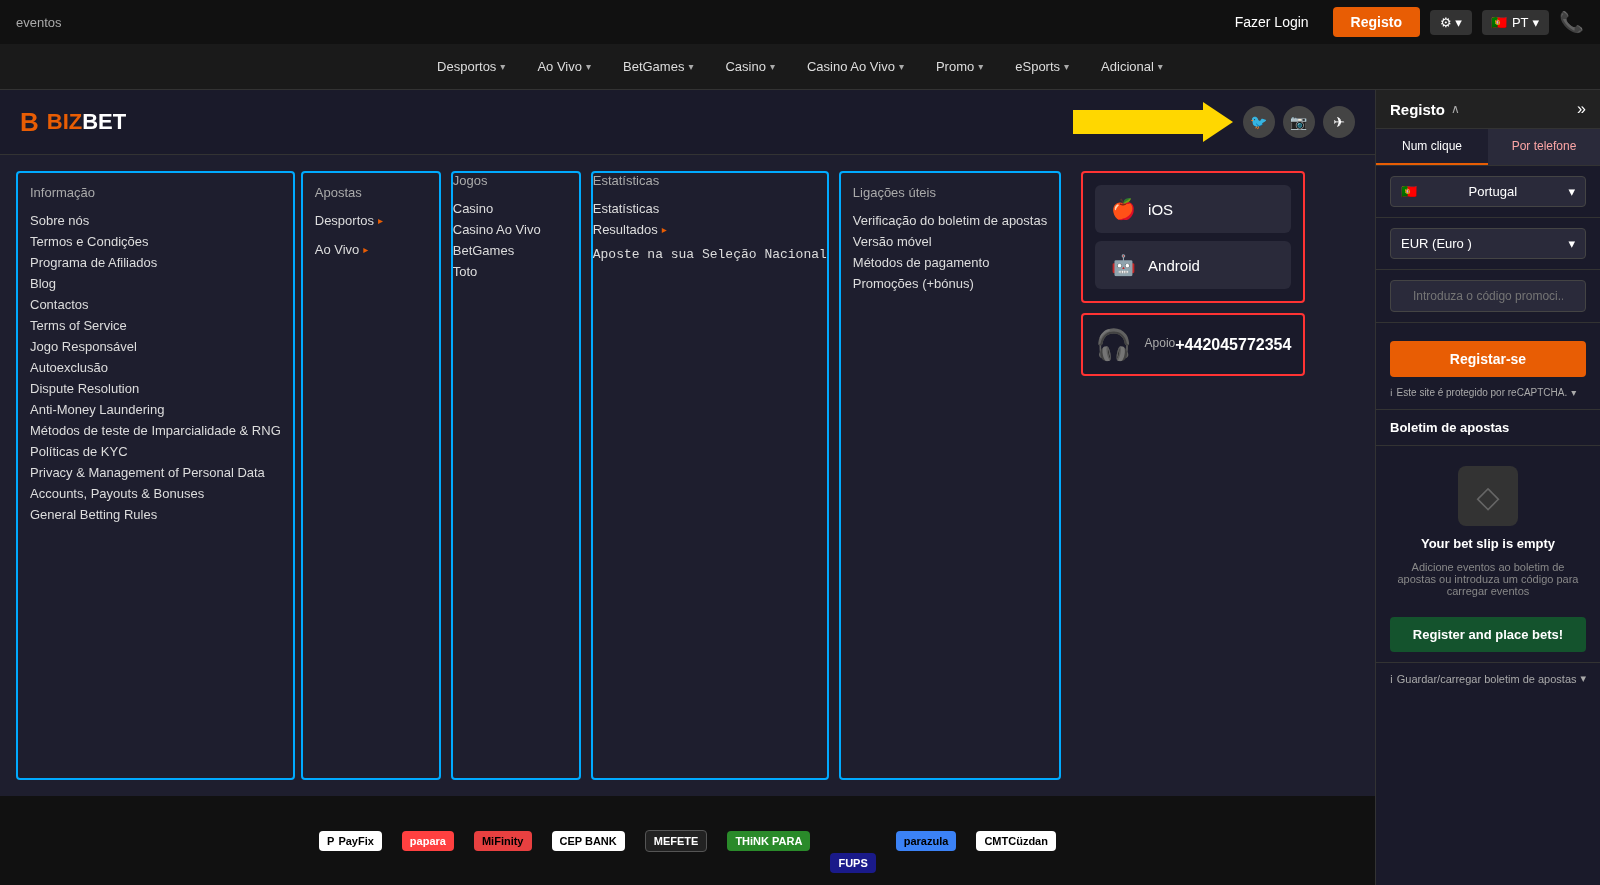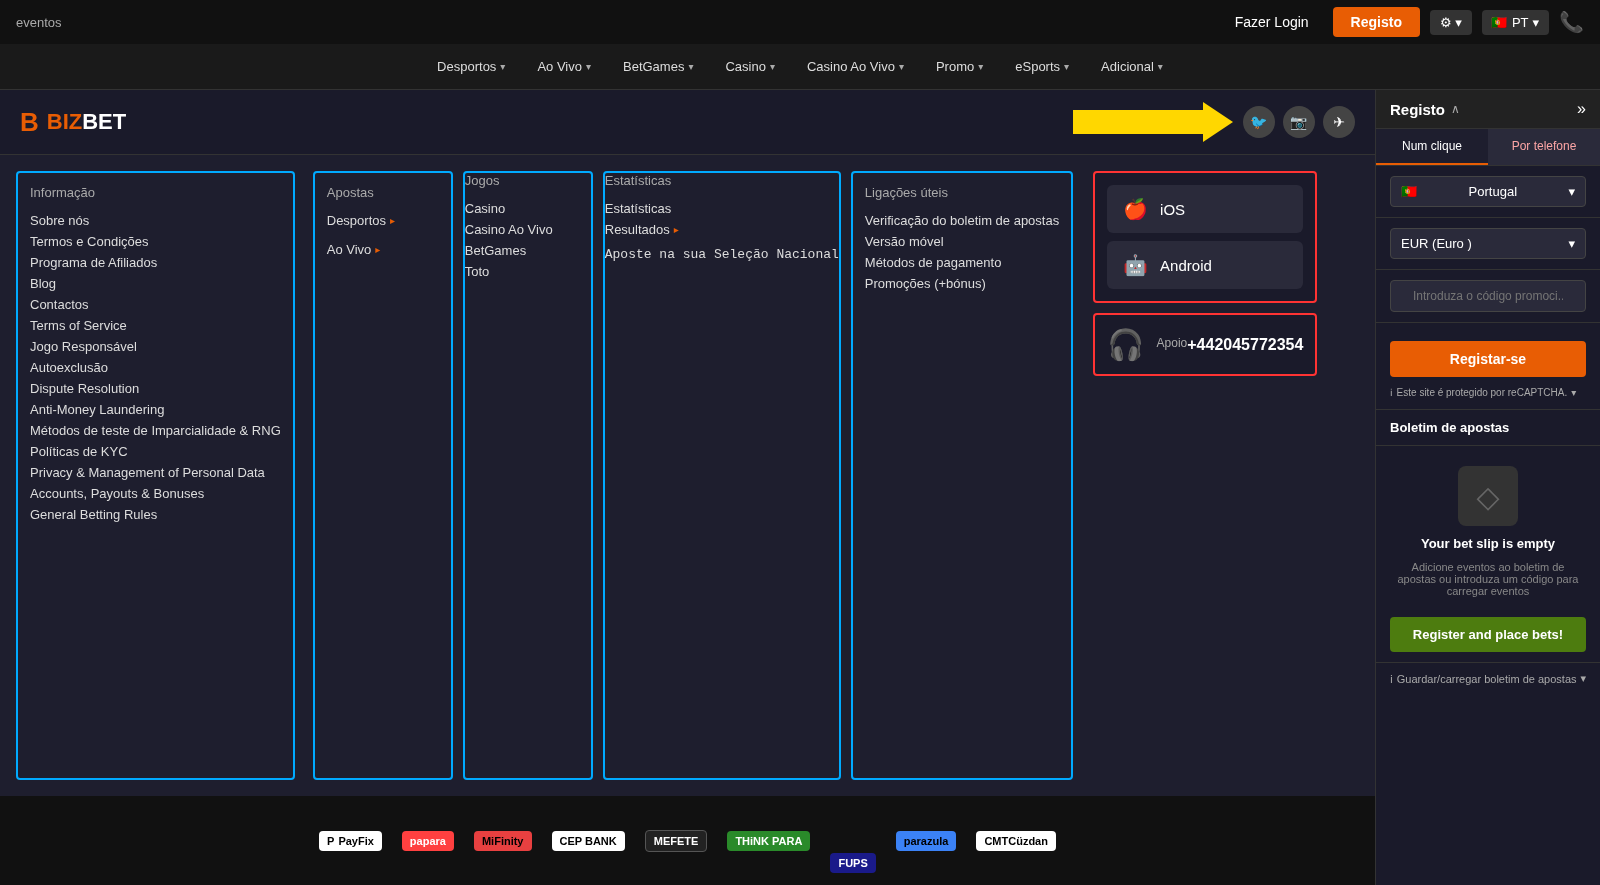--- a/index.html
+++ b/index.html
@@ -122,21 +122,21 @@
       text-decoration: none;
     }
 
     
     .info-section {
       border: 2px solid #00aaff;
       border-radius: 4px;
       padding: 12px;
       min-width: 200px;
       flex-shrink: 0;
-      margin-right: 18px;
+      margin-right: 6px;
     }
 
     
     .apostas-section {
       border: 2px solid #00aaff;
       border-radius: 4px;
       padding: 12px;
       min-width: 140px;
       flex-shrink: 0;
       margin-right: 10px;
@@ -355,21 +355,21 @@
       align-items: center;
       justify-content: center;
       font-size: 30px;
       color: #666;
     }
     .bet-slip-empty-title { font-size: 13px; font-weight: bold; color: #fff; }
     .bet-slip-empty-text { font-size: 11px; color: #888; text-align: center; }
     .place-bets-btn {
       width: calc(100% - 28px);
       margin: 0 14px 10px;
-      background: #4d7c0f;
+      background: #14532d;
       border: none;
       color: #fff;
       font-size: 13px;
       font-weight: bold;
       padding: 10px;
       border-radius: 4px;
       cursor: pointer;
     }
     .save-bet-row {
       padding: 8px 14px;

